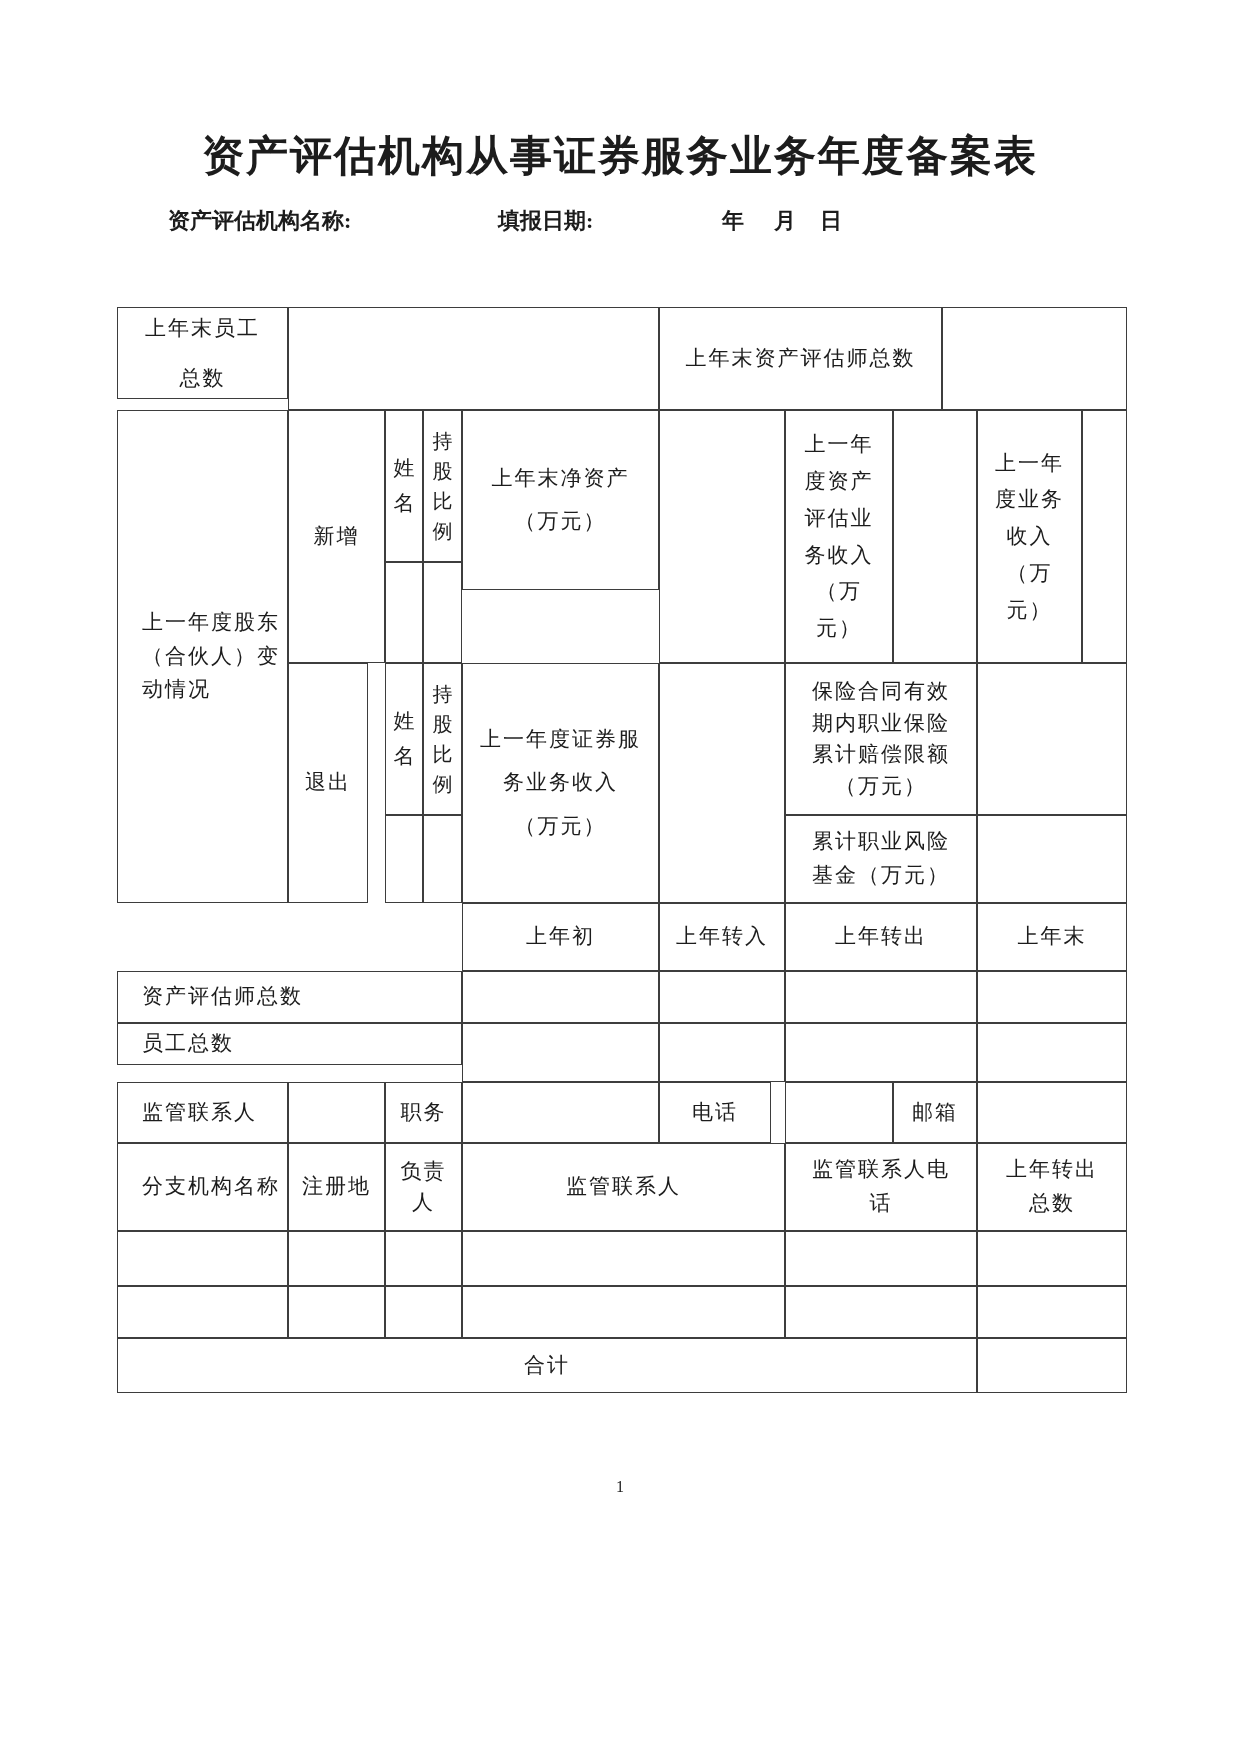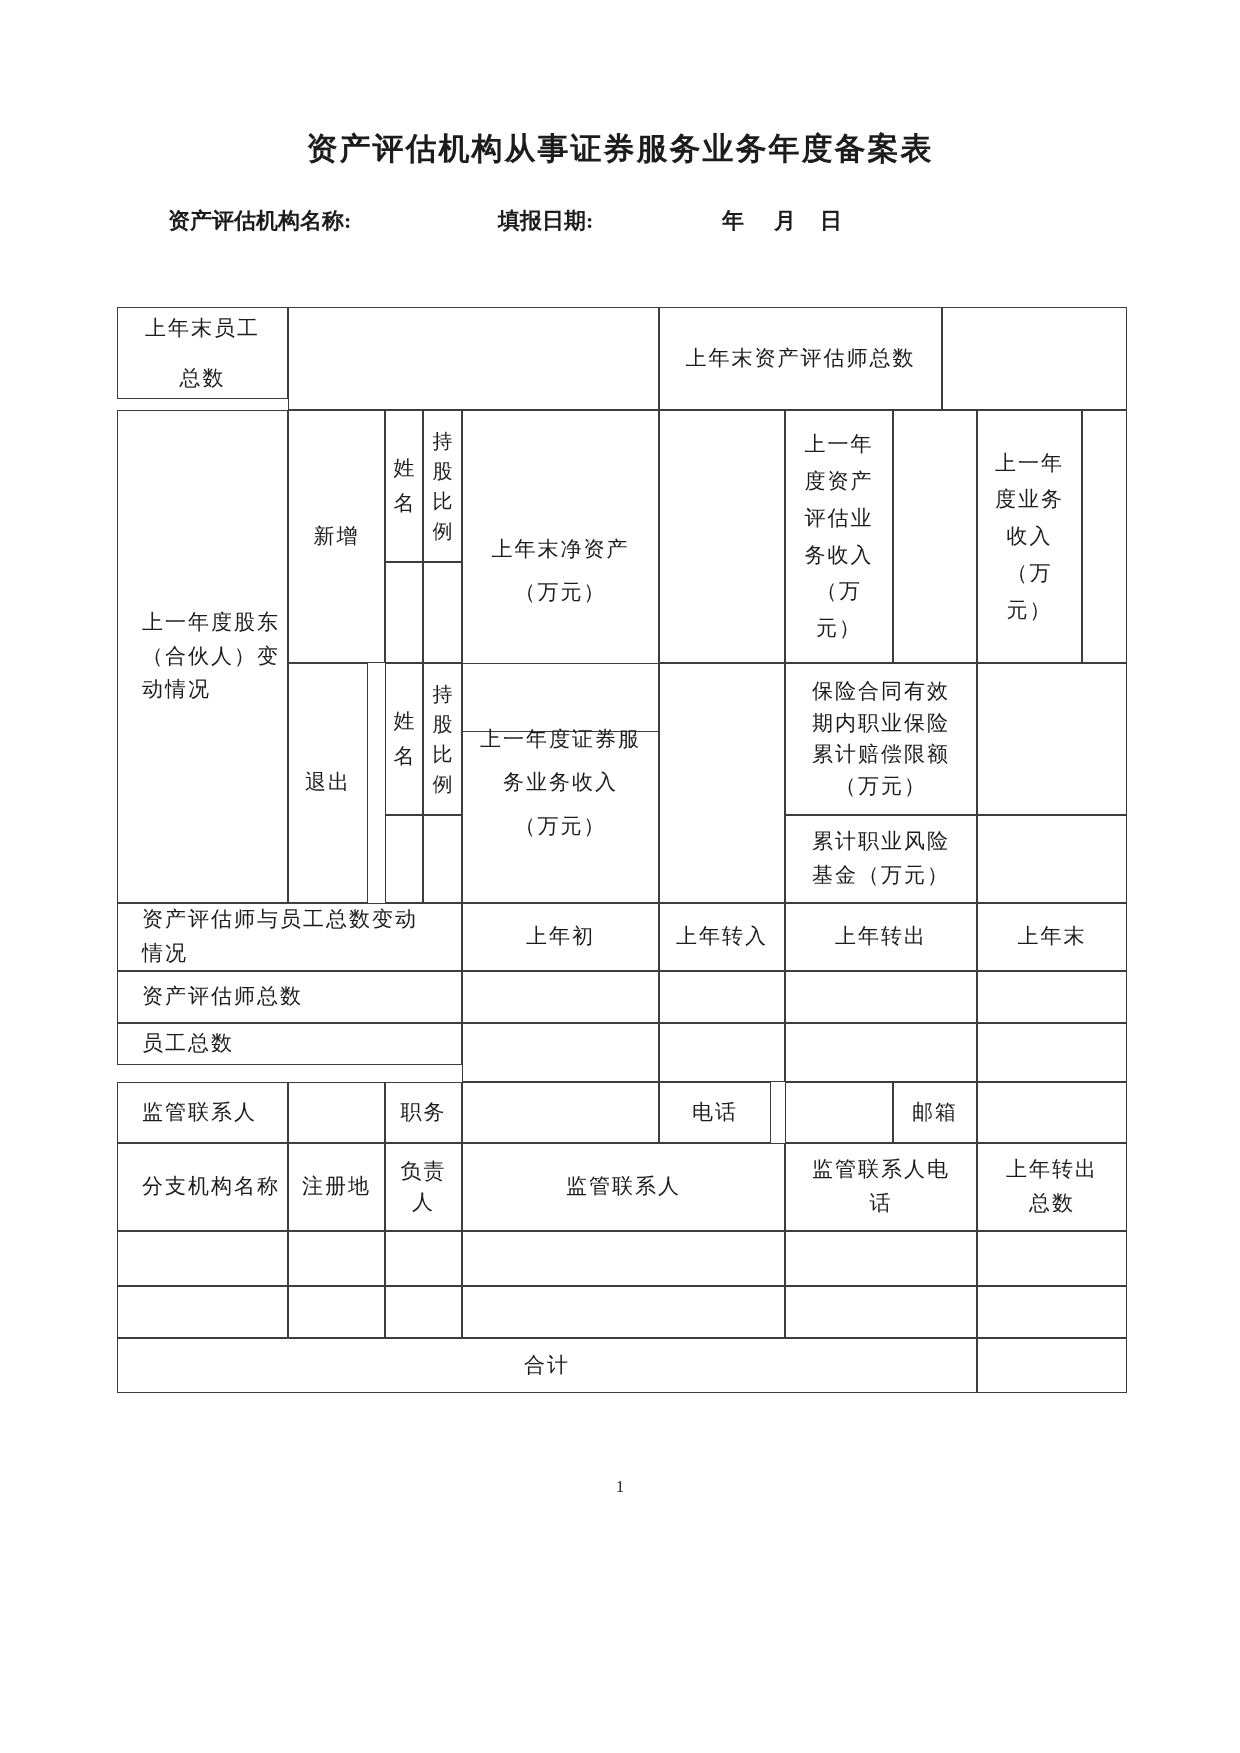--- a/index.html
+++ b/index.html
@@ -9,21 +9,21 @@
     height:1753px;
     background:#ffffff;
     font-family:"Liberation Serif","DejaVu Serif",serif;
     color:#1c1c1c;
     overflow:hidden;
   }
   .doc-title{
     position:absolute;
     left:0; top:128px; width:1240px;
     text-align:center;
-    font-size:31px;
+    font-size:42px;
     font-weight:bold;
     letter-spacing:2px;
   }
   .meta{position:absolute;left:0;top:206px;width:1240px;height:34px;font-size:22px;font-weight:bold;}
   .meta span{position:absolute;top:0;}
   .meta .org{left:168px;}
   .meta .date{left:498px;}
   .meta .yy{left:722px;}
   .meta .mm{left:774px;}
   .meta .dd{left:820px;}
@@ -97,21 +97,21 @@
 
     <div class="cell" style="left:171px;top:103px;width:97px;height:253px">新增</div>
     <div class="cell vstack" style="left:268px;top:103px;width:38px;height:152px">姓
 名</div>
     <div class="cell" style="left:268px;top:255px;width:38px;height:101px"></div>
     <div class="cell vstack4" style="left:306px;top:103px;width:39px;height:152px">持
 股
 比
 例</div>
     <div class="cell" style="left:306px;top:255px;width:39px;height:101px"></div>
-    <div class="cell" style="left:345px;top:103px;width:197px;height:322px">上年末净资产
+    <div class="cell" style="left:345px;top:103px;width:197px;height:180px">上年末净资产
 （万元）</div>
     <div class="cell" style="left:542px;top:103px;width:126px;height:253px"></div>
     <div class="cell lh-mid" style="left:668px;top:103px;width:108px;height:253px">上一年
 度资产
 评估业
 务收入
 （万
 元）</div>
     <div class="cell" style="left:776px;top:103px;width:84px;height:253px"></div>
     <div class="cell lh-mid" style="left:860px;top:103px;width:105px;height:253px">上一年
@@ -136,22 +136,20 @@
     <div class="cell" style="left:542px;top:356px;width:126px;height:240px"></div>
     <div class="cell lh-xlow" style="left:668px;top:356px;width:192px;height:152px">保险合同有效
 期内职业保险
 累计赔偿限额
 （万元）</div>
     <div class="cell" style="left:860px;top:356px;width:150px;height:152px"></div>
     <div class="cell lh-low" style="left:668px;top:508px;width:192px;height:88px">累计职业风险
 基金（万元）</div>
     <div class="cell" style="left:860px;top:508px;width:150px;height:88px"></div>
 
-    <div class="cell left lh-low" style="left:0;top:596px;width:345px;height:68px">资产评估师与员工总数变动
-情况</div>
     <div class="cell" style="left:345px;top:596px;width:197px;height:68px">上年初</div>
     <div class="cell" style="left:542px;top:596px;width:126px;height:68px">上年转入</div>
     <div class="cell" style="left:860px;top:596px;width:150px;height:68px">上年末</div>
     <div class="cell" style="left:668px;top:596px;width:192px;height:68px">上年转出</div>
 
     <div class="cell left" style="left:0;top:664px;width:345px;height:52px">资产评估师总数</div>
     <div class="cell" style="left:345px;top:664px;width:197px;height:52px"></div>
     <div class="cell" style="left:542px;top:664px;width:126px;height:52px"></div>
     <div class="cell" style="left:668px;top:664px;width:192px;height:52px"></div>
     <div class="cell" style="left:860px;top:664px;width:150px;height:52px"></div>

